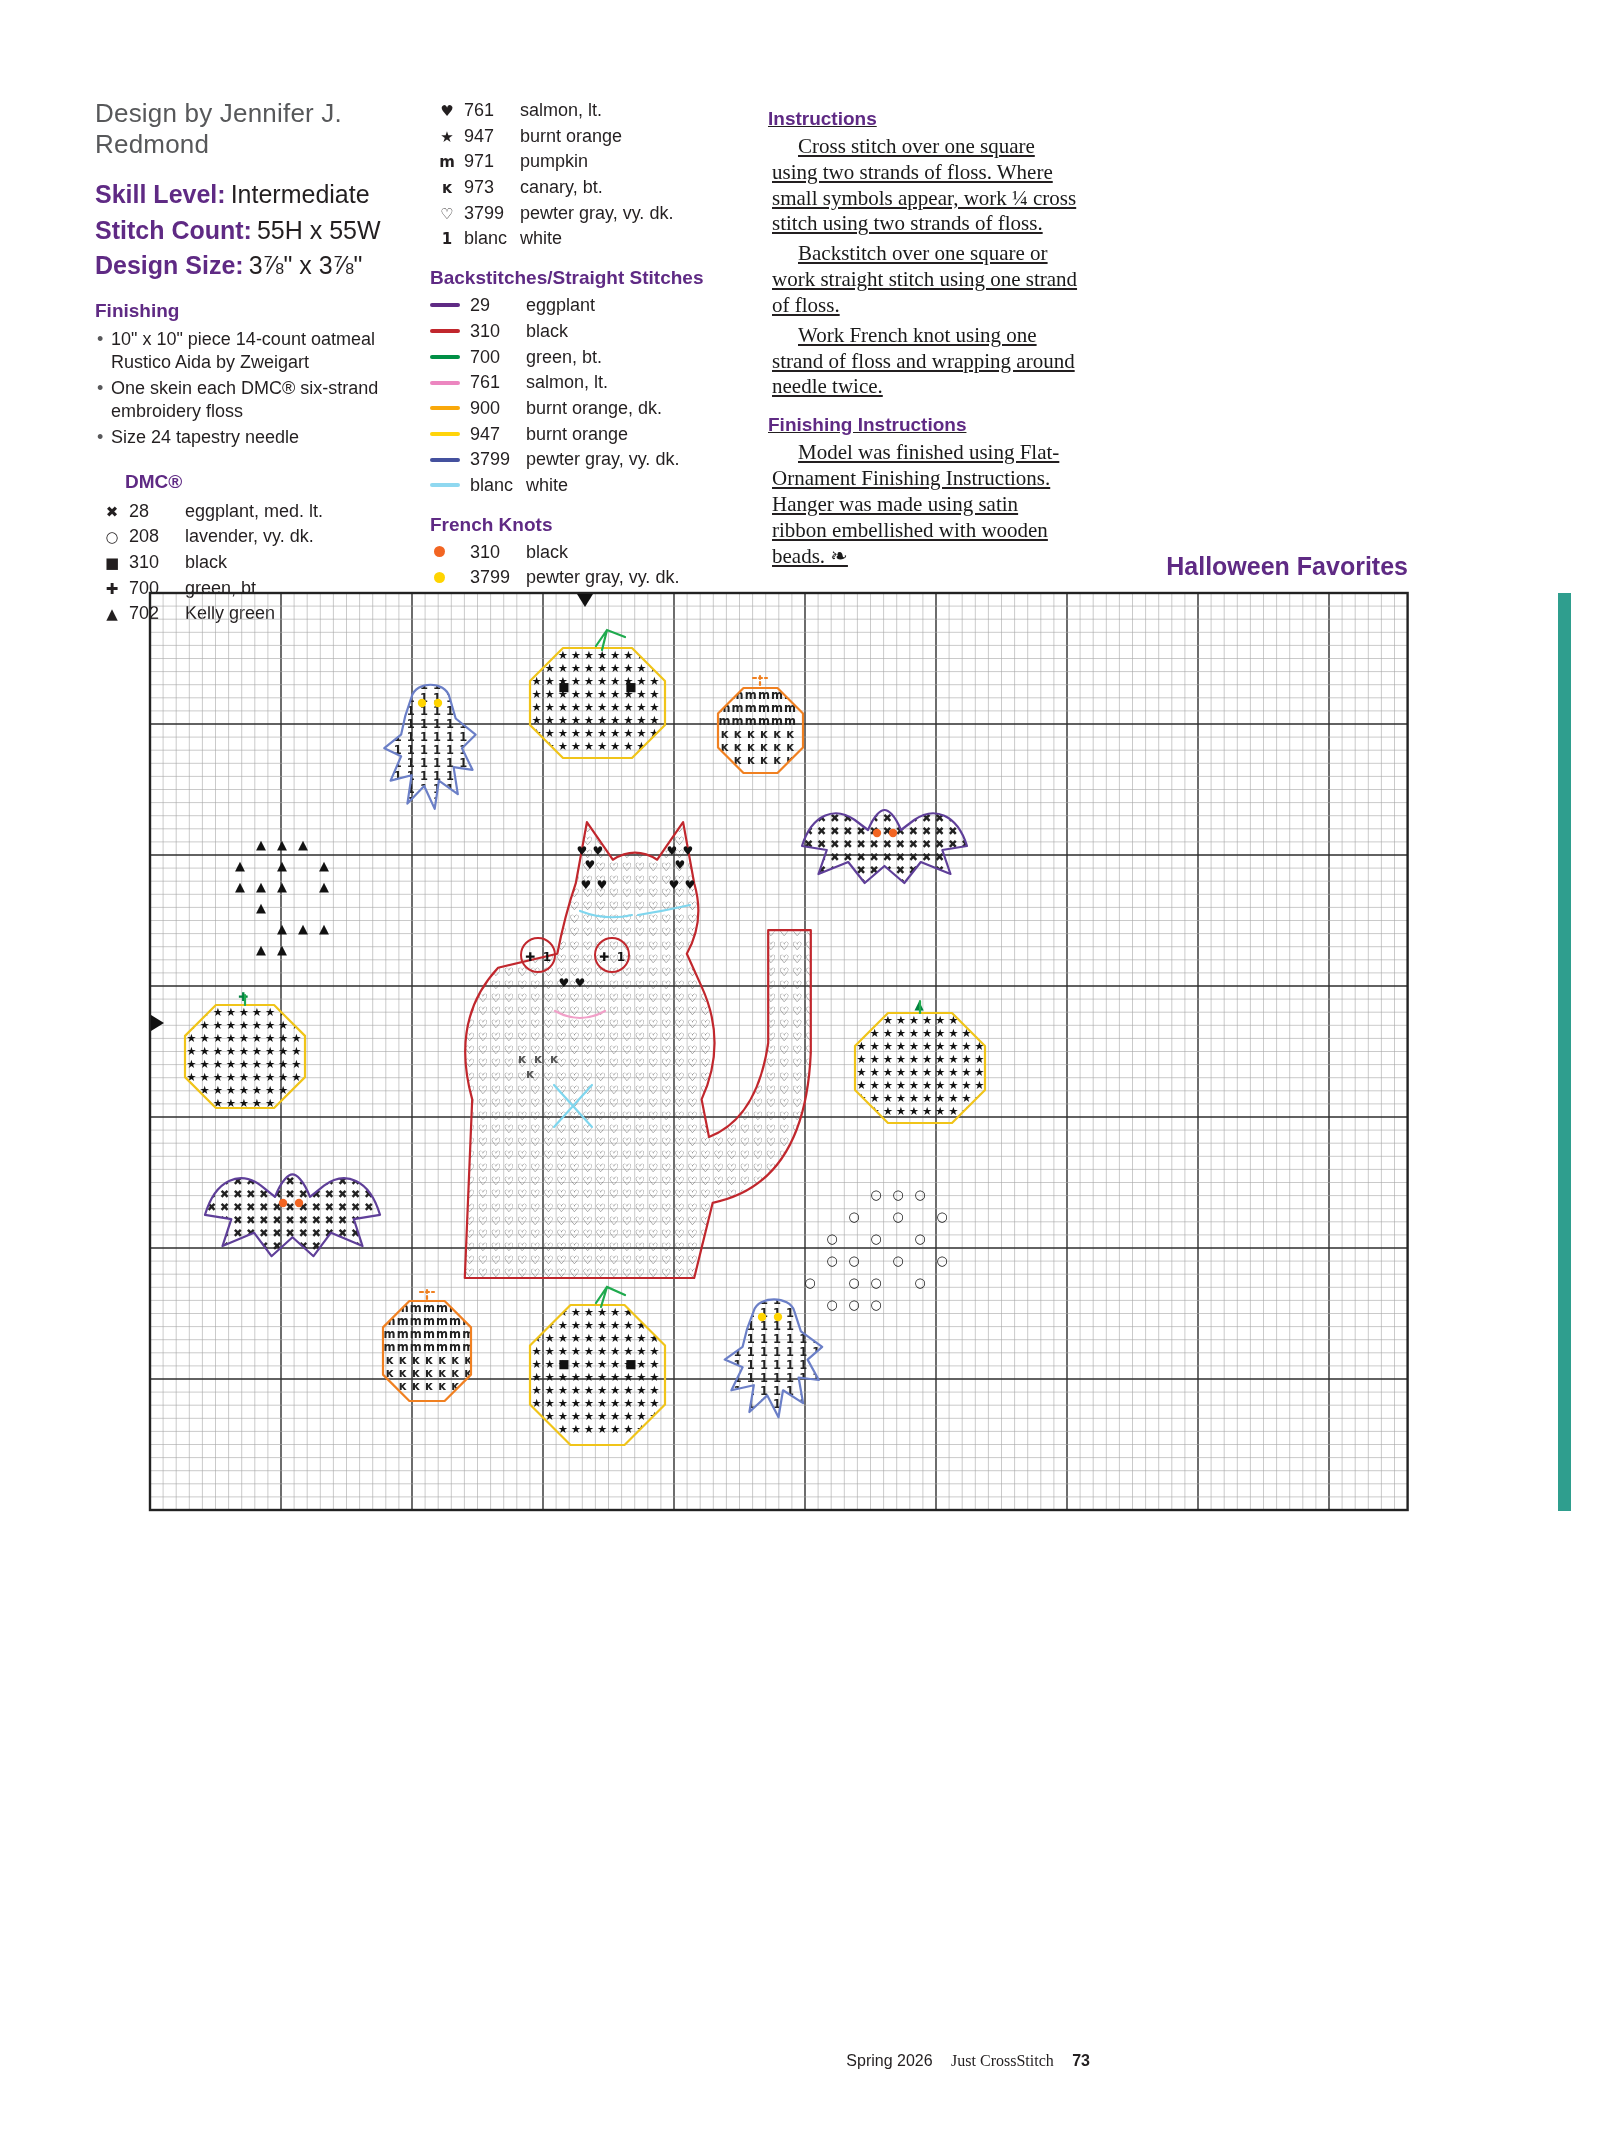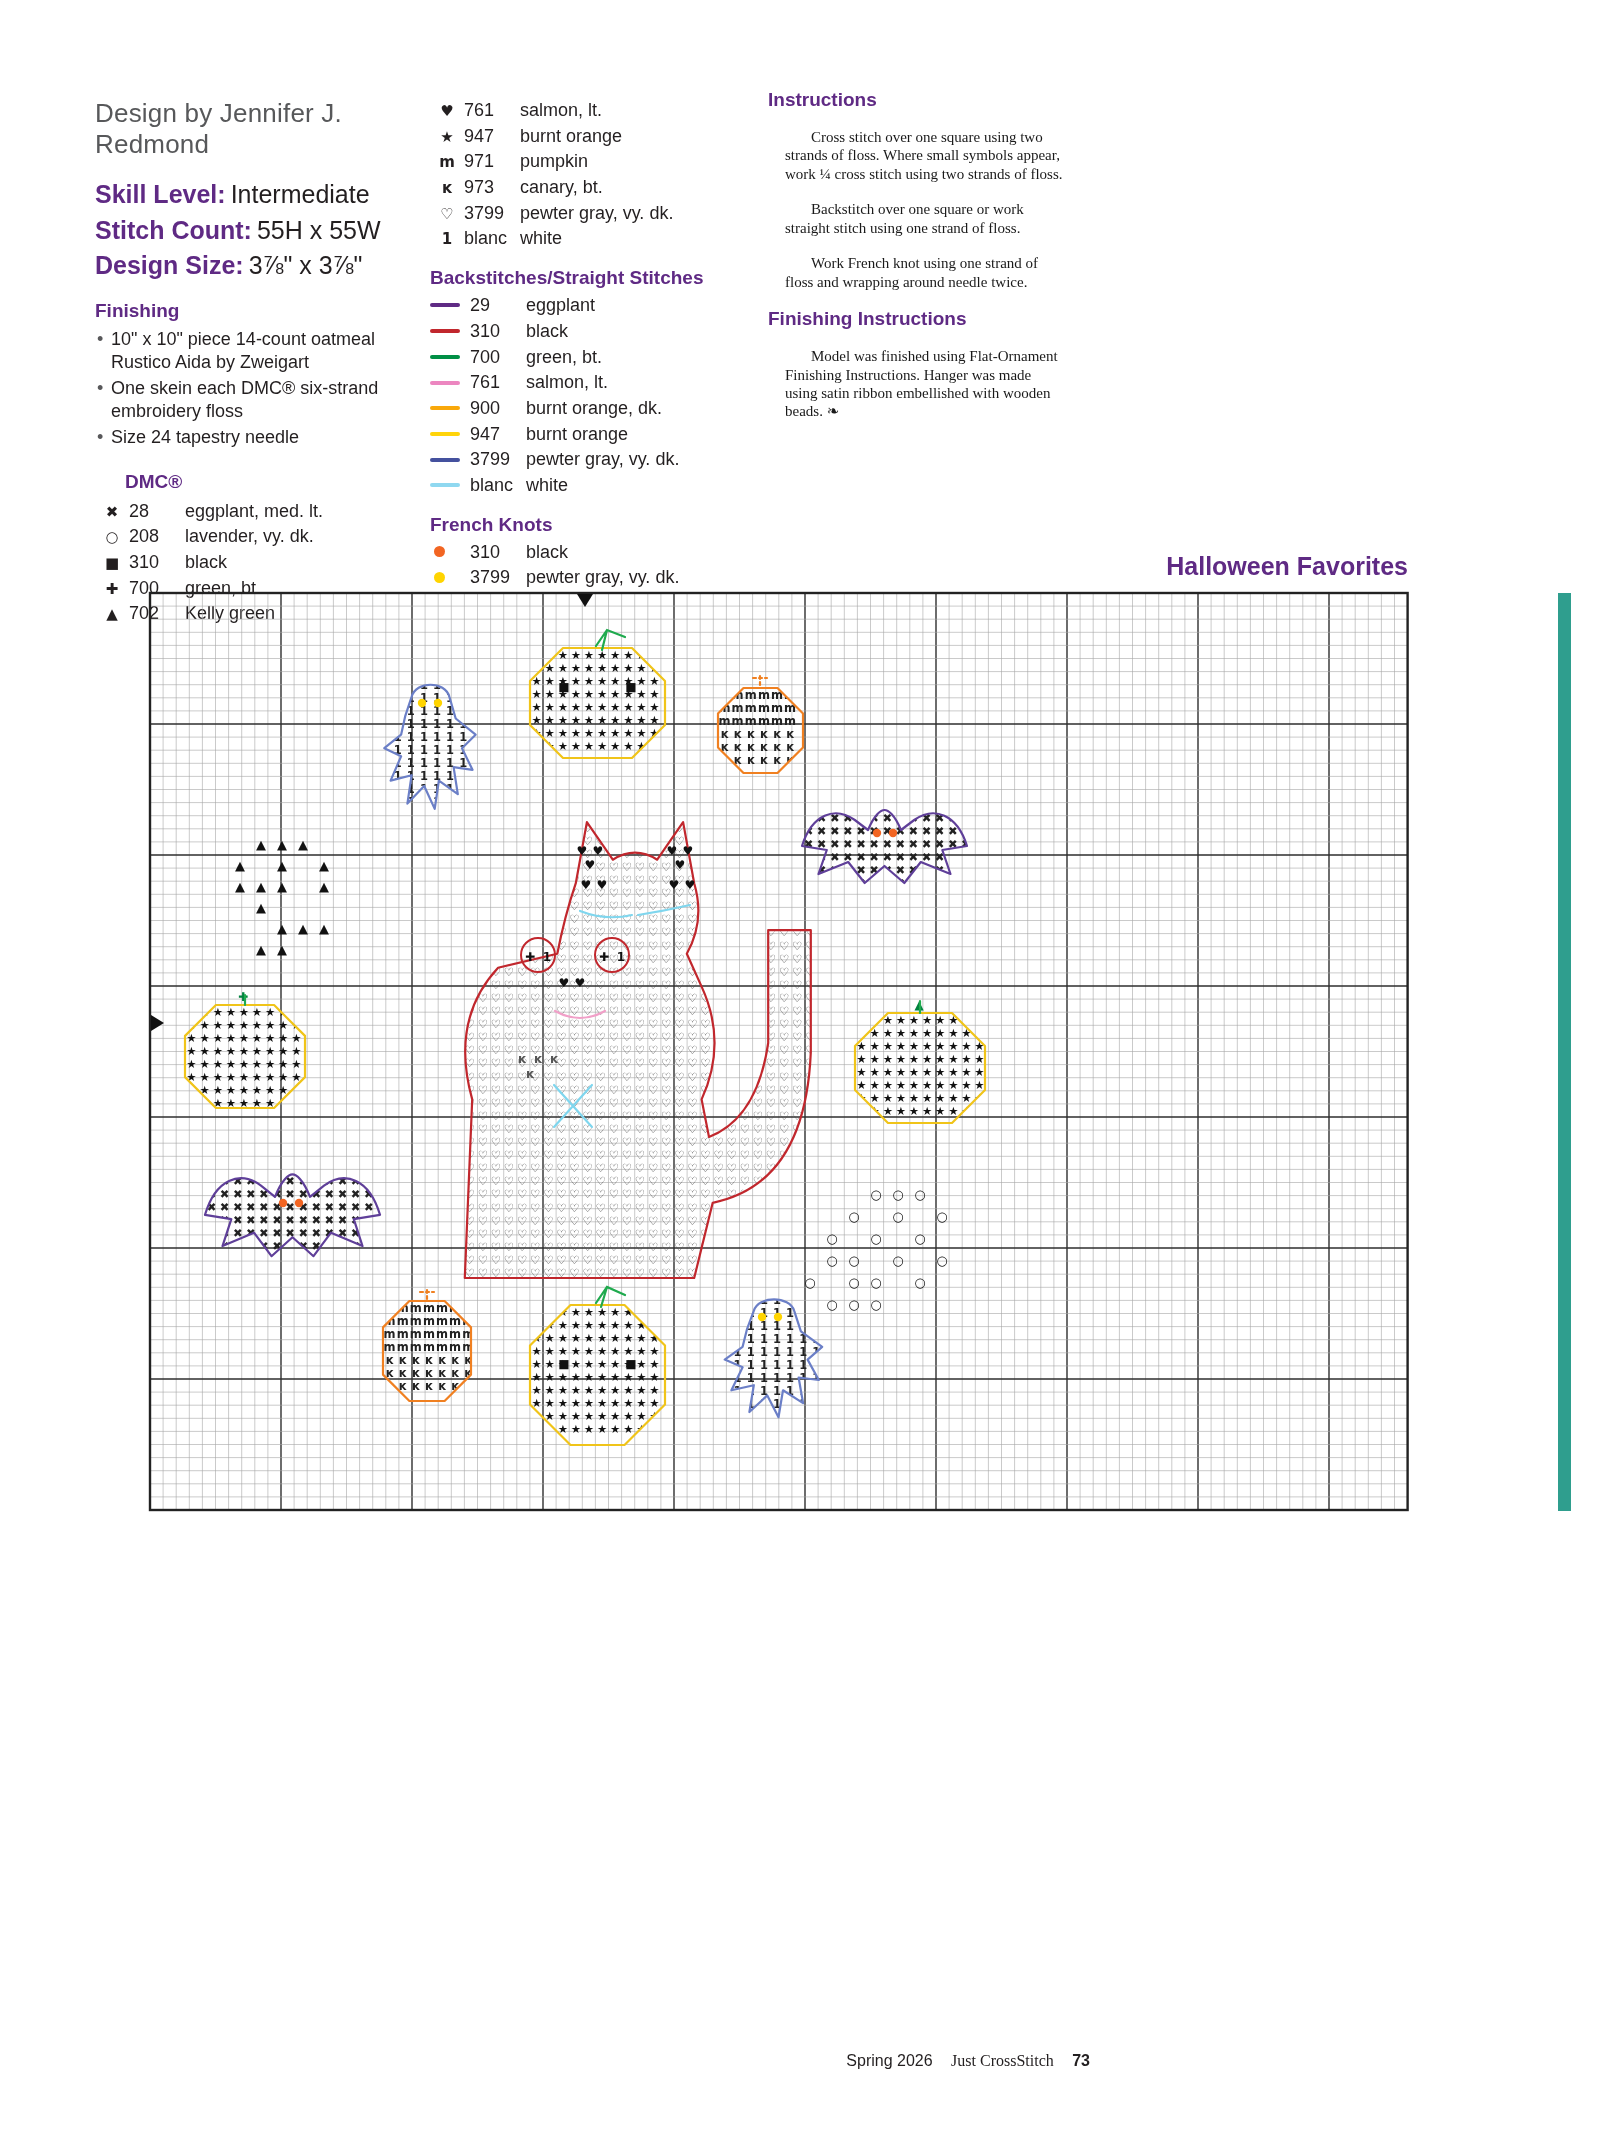--- a/index.html
+++ b/index.html
@@ -4,21 +4,21 @@
 <title>Just CrossStitch</title>
 <style>
   html,body{margin:0;padding:0;}
   body{width:1600px;height:2150px;position:relative;background:#ffffff;
        font-family:"Liberation Sans",sans-serif;color:#231f20;overflow:hidden;}
   .abs{position:absolute;}
 
   
   .col1{left:95px;top:98px;width:302px;}
   .col2{left:430px;top:100px;width:302px;}
-  .col3{left:768px;top:89px;width:314px;}
+  .col3{left:768px;top:108px;width:314px;text-decoration:underline;}
 
   .byline{font-size:26px;font-weight:400;color:#57585a;margin:0 0 18px;letter-spacing:.2px;}
   .spec{margin:0 0 3px;font-size:25px;line-height:1.3;}
   .plab{color:#5f2a84;font-weight:700;margin-right:5px;}
   .phead{color:#5f2a84;font-weight:700;font-size:19px;margin:18px 0 6px;}
   .col3 .phead{margin:0 0 2px;}
   .finish-head{margin-top:14px !important;}
 
   .materials{list-style:none;margin:0;padding:0;font-size:18px;line-height:1.28;}
   .materials li{position:relative;padding-left:16px;margin-bottom:3px;}
@@ -27,22 +27,22 @@
   .dmc-head{margin:22px 0 8px 30px;}
 
   .keytable{margin:0;}
   .keyrow{display:grid;grid-template-columns:34px 56px 1fr;align-items:baseline;
           font-size:18px;line-height:1.15;margin-bottom:5px;}
   .bsrow,.fkrow{grid-template-columns:40px 56px 1fr;align-items:center;}
   .ksym{font-family:"DejaVu Sans",sans-serif;font-weight:700;font-size:15px;text-align:center;}
   .bswatch{width:30px;height:4px;border-radius:2px;display:inline-block;}
   .fkdot{width:11px;height:11px;border-radius:50%;display:inline-block;margin-left:4px;}
 
-  .serifp{font-family:"Liberation Serif",serif;font-size:15px;line-height:1.23;
-          margin:17px;text-indent:26px;color:#1a1a1a;}
+  .serifp{font-family:"Liberation Serif",serif;font-size:21px;line-height:1.23;
+          margin:4px;text-indent:26px;color:#1a1a1a;}
 
   
   .chart-title{left:150px;top:552px;width:1258px;text-align:right;
                color:#5f2a84;font-weight:700;font-size:25px;}
   #chart-svg{left:148px;top:591px;}
   .edge-tab{left:1558px;top:593px;width:13px;height:918px;background:#2f9e8e;}
 
   
   .footer{left:95px;top:2052px;width:995px;text-align:right;font-size:16px;color:#231f20;}
   .footer .mag{font-family:"Liberation Serif",serif;margin:0 14px;}

